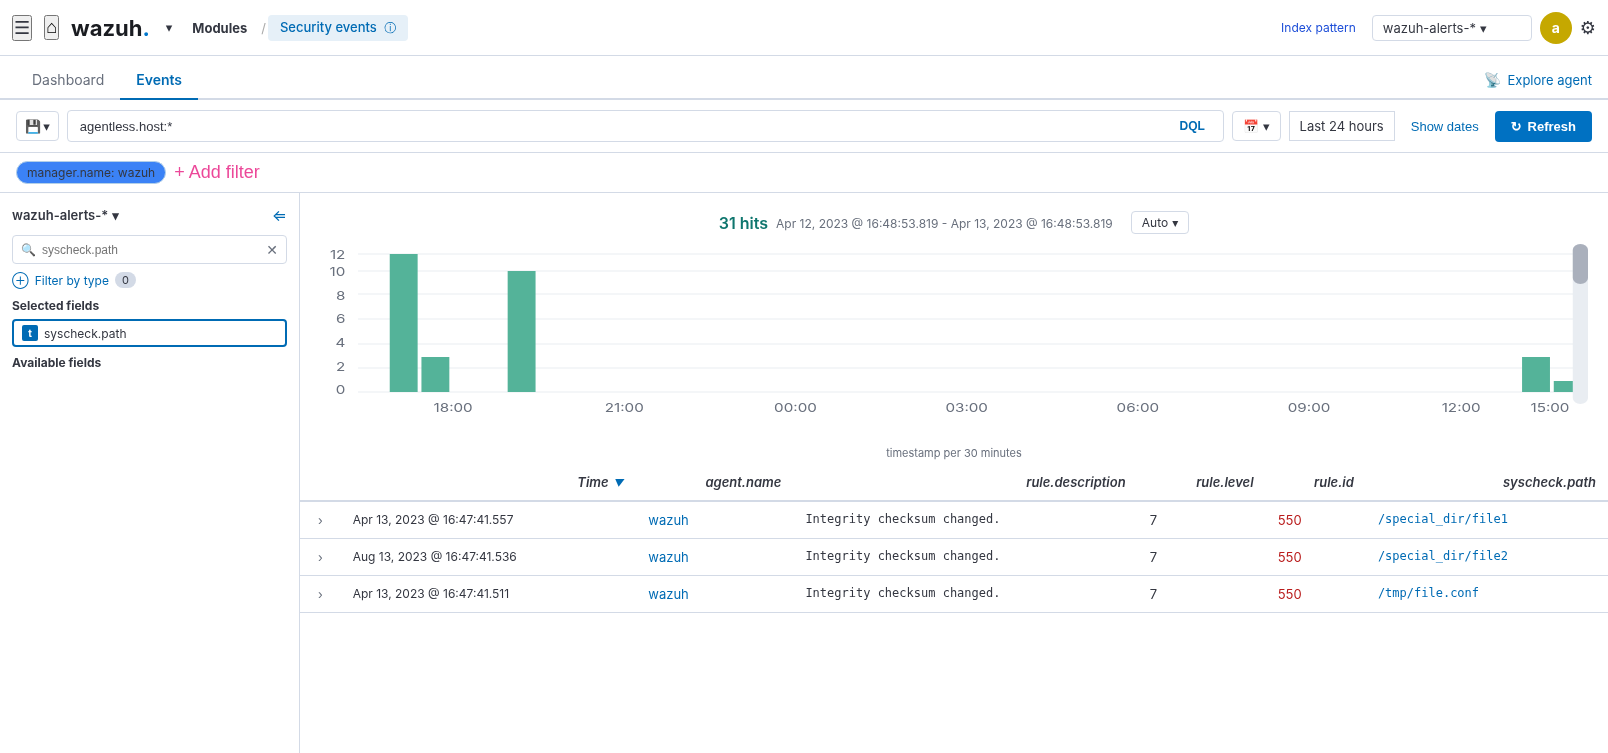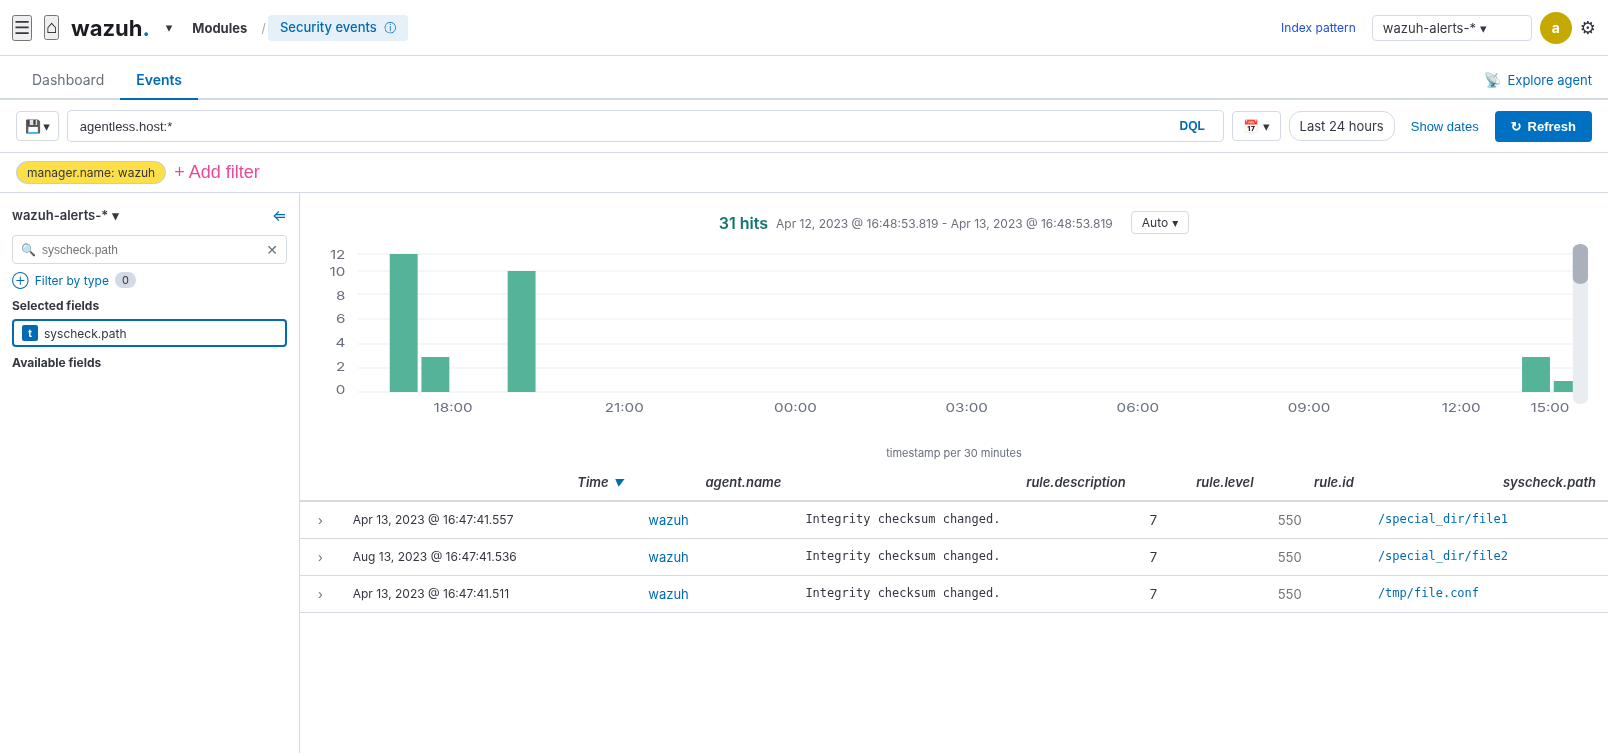--- a/index.html
+++ b/index.html
@@ -121,21 +121,21 @@
     }
 
     
     .filter-bar {
       display: flex; align-items: center; gap: 8px;
       padding: 8px 16px;
       border-bottom: 1px solid #d3dae6;
     }
     .filter-tag {
       display: flex; align-items: center; gap: 4px;
-      background: #fde047; border: 1px solid #b3d0e8; border-radius: 12px;
+      background: #3b82f6; border: 1px solid #b3d0e8; border-radius: 12px;
       padding: 3px 10px; font-size: 12px; color: #343741; cursor: pointer;
     }
     .add-filter-btn {
       color: #ec4899; font-size: 18px; cursor: pointer; background: none; border: none;
     }
 
     
     .main-layout {
       display: flex;
       height: calc(100vh - 56px - 44px - 50px - 42px);
@@ -259,21 +259,21 @@
       vertical-align: top;
     }
     .expand-btn {
       background: none; border: none; cursor: pointer; color: #69707d; font-size: 14px;
       padding: 0 6px;
     }
     .td-time { color: #343741; white-space: nowrap; font-size: 12px; }
     .td-agent { color: #006bb4; cursor: pointer; }
     .td-desc { color: #343741; font-family: monospace; font-size: 12px; }
     .td-level { color: #343741; }
-    .td-ruleid { color: #737373; cursor: pointer; }
+    .td-ruleid { color: #b91c1c; cursor: pointer; }
     .td-path { color: #006bb4; cursor: pointer; font-family: monospace; font-size: 12px; }
 
     .hits-time-row {
       display: flex; align-items: center; justify-content: center; gap: 8px;
       padding: 6px 0 0 0;
     }
   </style>
 </head>
 <body>
 
@@ -319,21 +319,21 @@
     <span>▾</span>
   </div>
   <div class="search-input-wrap">
     <input class="search-input" type="text" value="agentless.host:*" style="">
     <button class="dql-badge">DQL</button>
   </div>
   <div class="time-picker">
     <span>📅</span>
     <span>▾</span>
   </div>
-  <span class="time-picker" style="border:1px solid #d3dae6; border-radius:12px; padding:6px 10px; font-size:13px;">Last 24 hours</span>
+  <span class="time-picker" style="border:1px solid #d3dae6; border-radius:0; padding:6px 10px; font-size:13px;">Last 24 hours</span>
   <button class="show-dates-btn">Show dates</button>
   <button class="refresh-btn">
     <span>↻</span>
     <span>Refresh</span>
   </button>
 </div>
 
 <div class="filter-bar">
   <div class="filter-tag">manager.name: wazuh</div>
   <button class="add-filter-btn">+ Add filter</button>

